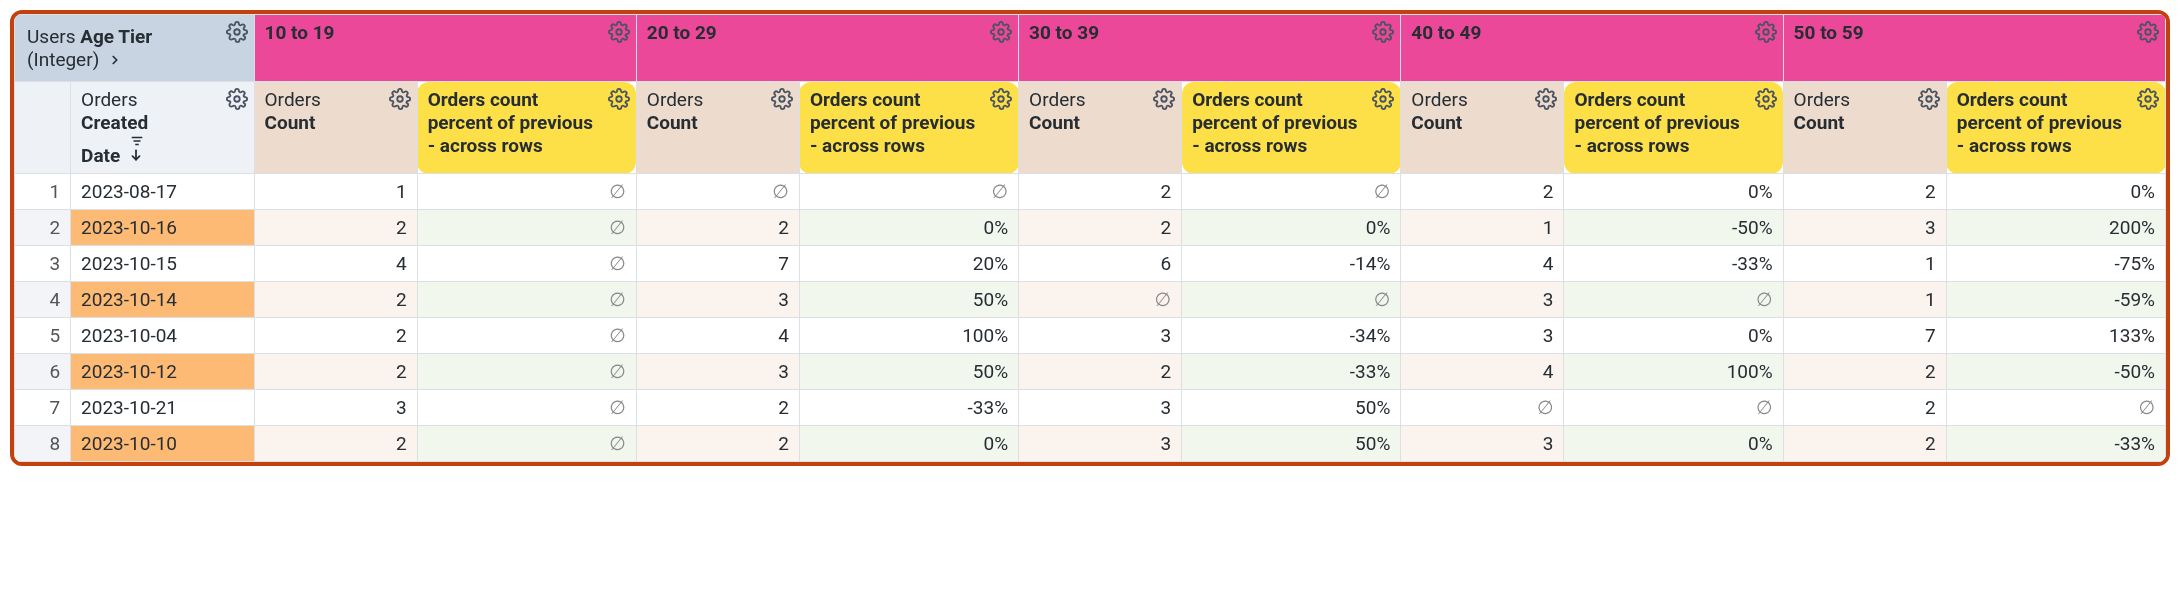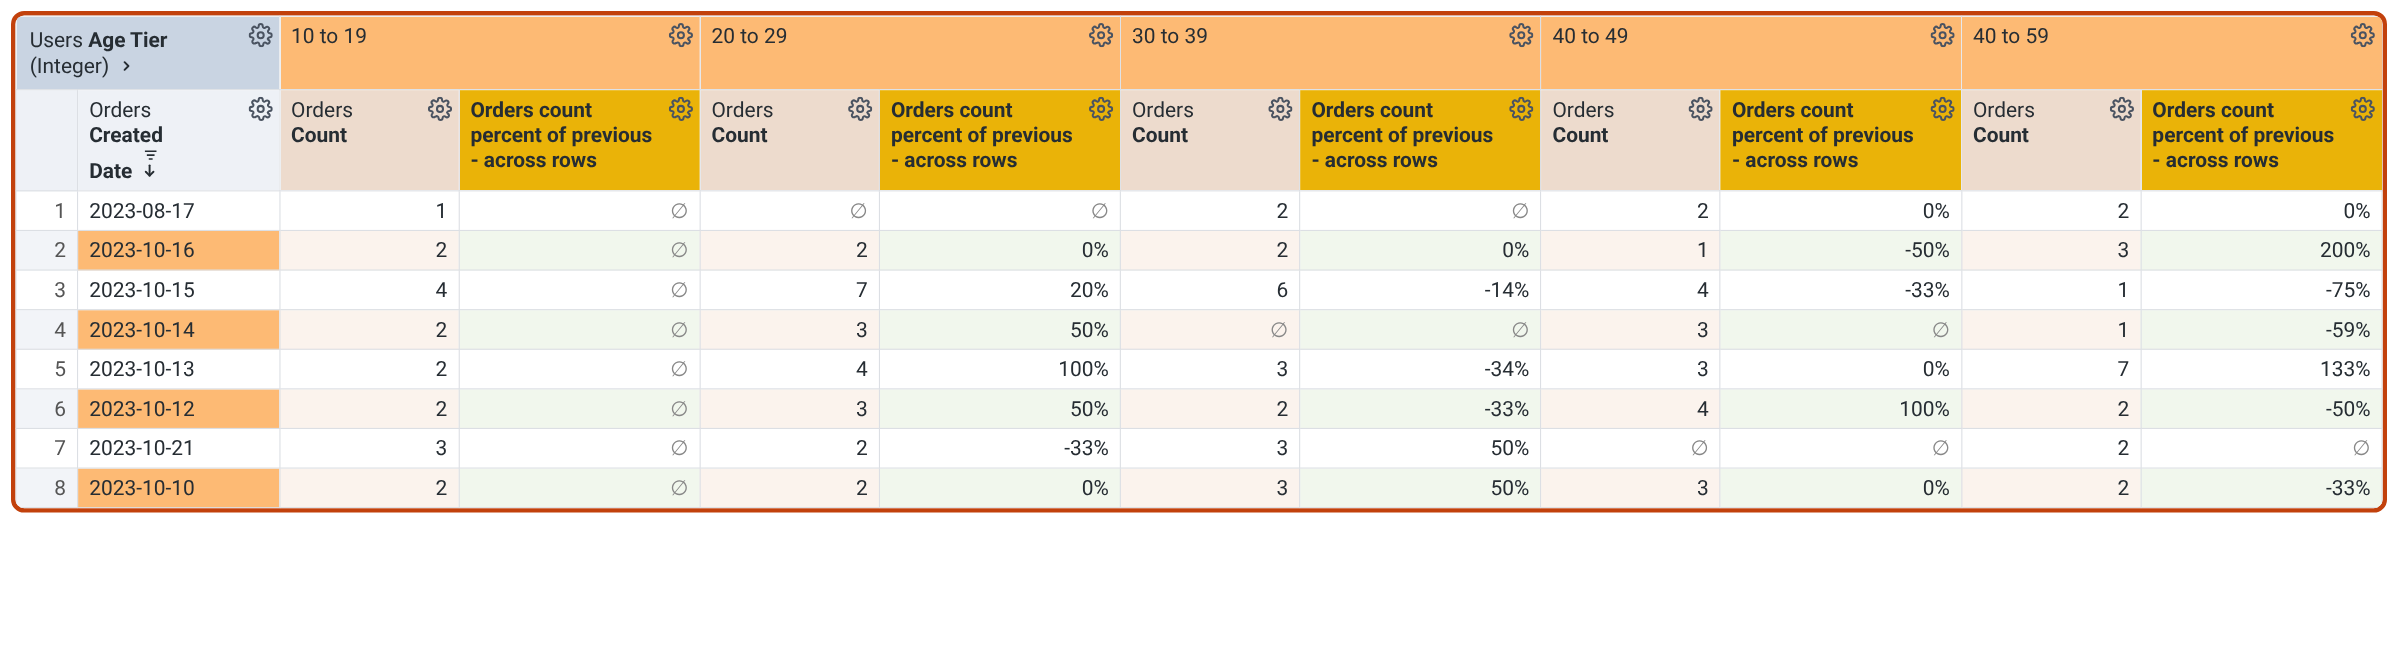--- a/index.html
+++ b/index.html
@@ -23,22 +23,22 @@
     table-layout: fixed;
   }
   th, td {
     border: 1px solid #dcdfe4;
     padding: 6px 10px;
     vertical-align: top;
     text-align: left;
   }
   
   .pivot-hdr {
-    background: #fdba74;
-    font-weight: 400;
+    background: #ec4899;
+    font-weight: 700;
     position: relative;
   }
   .pivot-dim {
     background: #c9d4e2;
     font-weight: 400;
     position: relative;
     padding: 10px 12px;
   }
   .pivot-dim .prefix { font-weight: 400; }
   .pivot-dim .bold { font-weight: 700; }
@@ -60,23 +60,24 @@
   .dim-hdr .prefix { font-weight: 400; }
   .dim-hdr .bold { font-weight: 700; }
   .count-hdr {
     background: #eddbcd;
     font-weight: 400;
     position: relative;
   }
   .count-hdr .prefix { font-weight: 400; }
   .count-hdr .bold { font-weight: 700; }
   .calc-hdr {
-    background: #eab308;
+    background: #fde047;
     font-weight: 700;
     position: relative;
+    border-radius: 12px;
   }
   .hdr-text { display:block; padding-right: 28px; }
   .gear {
     position: absolute;
     top: 6px;
     right: 6px;
     width: 22px;
     height: 22px;
     color: #4a5361;
   }
@@ -187,21 +188,21 @@
       <th class="pivot-hdr" colspan="2">
         <span class="hdr-text">40 to 49</span>
         <span class="gear">
               <svg viewBox="0 0 24 24" width="22" height="22" fill="none" stroke="currentColor" stroke-width="2">
                 <circle cx="12" cy="12" r="3"></circle>
                 <path d="M19.4 15a1.7 1.7 0 0 0 .34 1.87l.6.06a2 2 0 1 1-2.83 2.83l-.06-.06a1.7 1.7 0 0 0-1.87-.34 1.7 1.7 0 0 0-1 1.56V21a2 2 0 1 1-4 0v-.09a1.7 1.7 0 0 0-1-1.56 1.7 1.7 0 0 0-1.87.34l-.6.06a2 2 0 1 1-2.83-2.83l.06-.06a1.7 1.7 0 0 0 .34-1.87 1.7 1.7 0 0 0-1.56-1H3a2 2 0 1 1 0-4h.09a1.7 1.7 0 0 0 1.56-1 1.7 1.7 0 0 0-.34-1.87l-.06-.06a2 2 0 1 1 2.83-2.83l.06.06a1.7 1.7 0 0 0 1.87.34H9a1.7 1.7 0 0 0 1-1.56V3a2 2 0 1 1 4 0v.09a1.7 1.7 0 0 0 1 1.56 1.7 1.7 0 0 0 1.87-.34l.06-.06a2 2 0 1 1 2.83 2.83l-.06.06a1.7 1.7 0 0 0-.34 1.87V9a1.7 1.7 0 0 0 1.56 1H21a2 2 0 1 1 0 4h-.09a1.7 1.7 0 0 0-1.56 1z"></path>
               </svg>
             </span>
       </th>
       <th class="pivot-hdr" colspan="2">
-        <span class="hdr-text">40 to 59</span>
+        <span class="hdr-text">50 to 59</span>
         <span class="gear">
               <svg viewBox="0 0 24 24" width="22" height="22" fill="none" stroke="currentColor" stroke-width="2">
                 <circle cx="12" cy="12" r="3"></circle>
                 <path d="M19.4 15a1.7 1.7 0 0 0 .34 1.87l.6.06a2 2 0 1 1-2.83 2.83l-.06-.06a1.7 1.7 0 0 0-1.87-.34 1.7 1.7 0 0 0-1 1.56V21a2 2 0 1 1-4 0v-.09a1.7 1.7 0 0 0-1-1.56 1.7 1.7 0 0 0-1.87.34l-.6.06a2 2 0 1 1-2.83-2.83l.06-.06a1.7 1.7 0 0 0 .34-1.87 1.7 1.7 0 0 0-1.56-1H3a2 2 0 1 1 0-4h.09a1.7 1.7 0 0 0 1.56-1 1.7 1.7 0 0 0-.34-1.87l-.06-.06a2 2 0 1 1 2.83-2.83l.06.06a1.7 1.7 0 0 0 1.87.34H9a1.7 1.7 0 0 0 1-1.56V3a2 2 0 1 1 4 0v.09a1.7 1.7 0 0 0 1 1.56 1.7 1.7 0 0 0 1.87-.34l.06-.06a2 2 0 1 1 2.83 2.83l-.06.06a1.7 1.7 0 0 0-.34 1.87V9a1.7 1.7 0 0 0 1.56 1H21a2 2 0 1 1 0 4h-.09a1.7 1.7 0 0 0-1.56 1z"></path>
               </svg>
             </span>
       </th>
     </tr>
     <tr>
       <th class="rownum-hdr"></th>
@@ -377,21 +378,21 @@
           <td class="calc-cell">50%</td>
           <td class="count-cell"><span class="null-sym">∅</span></td>
           <td class="calc-cell"><span class="null-sym">∅</span></td>
           <td class="count-cell">3</td>
           <td class="calc-cell"><span class="null-sym">∅</span></td>
           <td class="count-cell">1</td>
           <td class="calc-cell">-59%</td>
         </tr>
         <tr>
           <td class="rownum">5</td>
-          <td class="date-cell">2023-10-13</td>
+          <td class="date-cell">2023-10-04</td>
           <td class="count-cell">2</td>
           <td class="calc-cell"><span class="null-sym">∅</span></td>
           <td class="count-cell">4</td>
           <td class="calc-cell">100%</td>
           <td class="count-cell">3</td>
           <td class="calc-cell">-34%</td>
           <td class="count-cell">3</td>
           <td class="calc-cell">0%</td>
           <td class="count-cell">7</td>
           <td class="calc-cell">133%</td>

